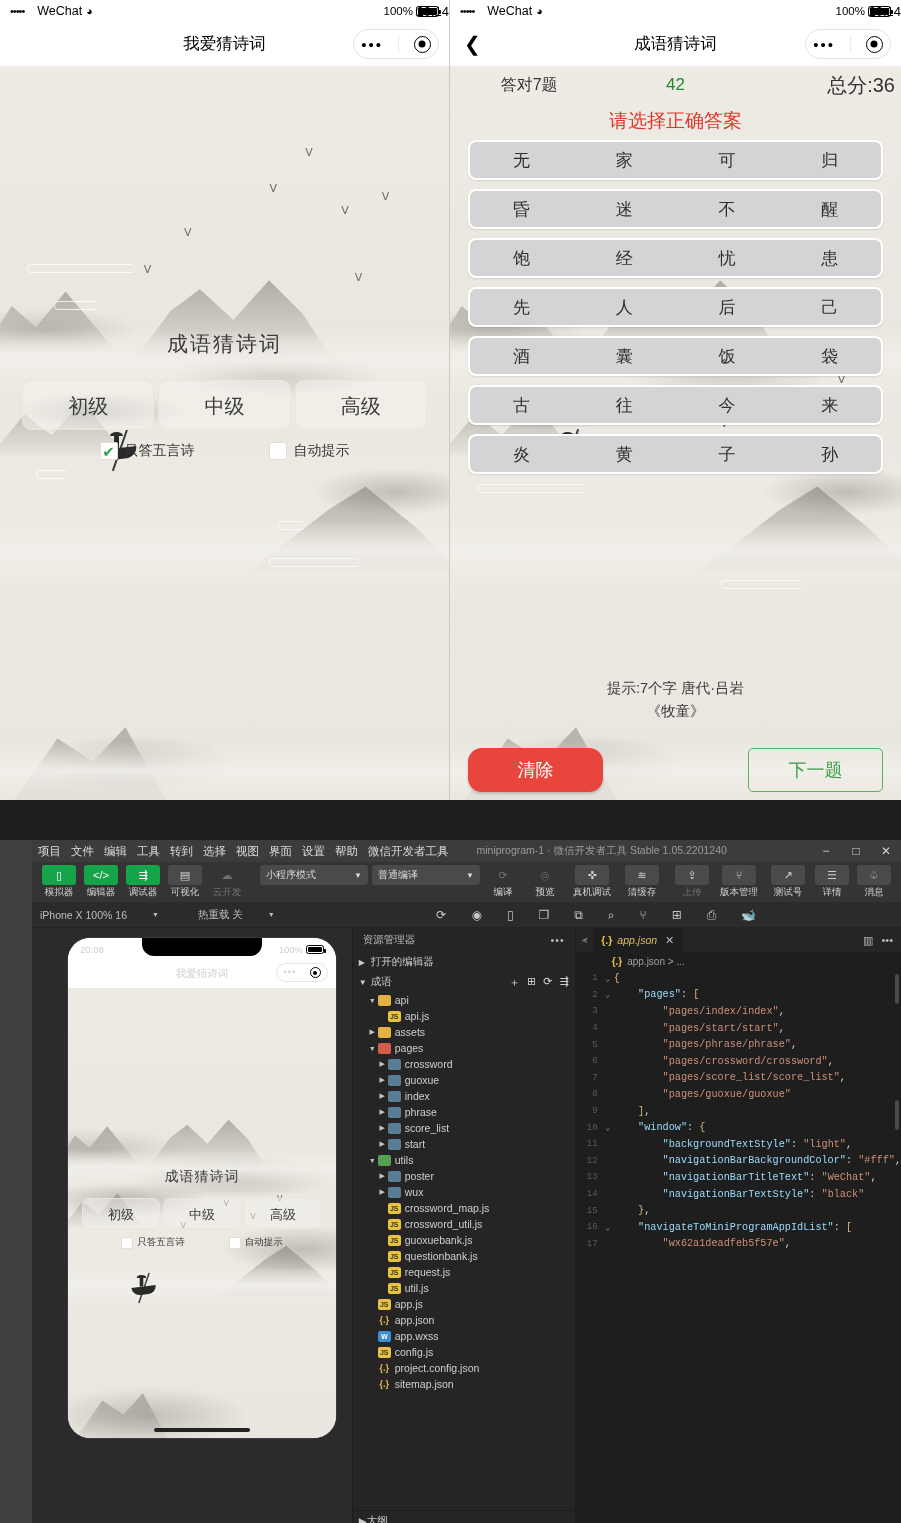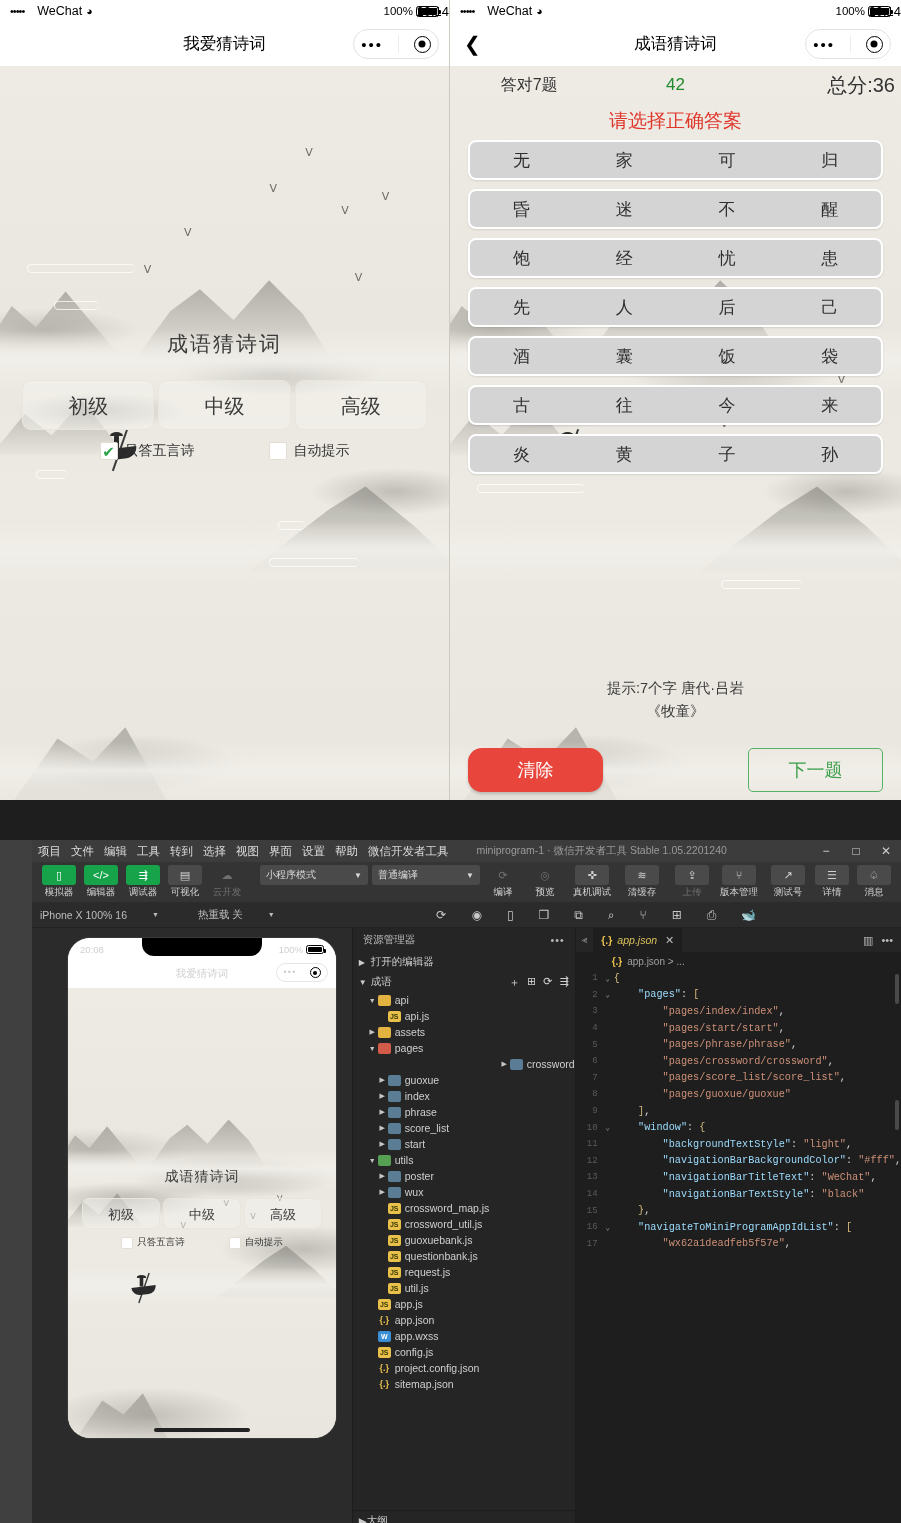--- a/index.html
+++ b/index.html
@@ -594,21 +594,21 @@
           <div class="frow" style="padding-left: 14px;">
             <span class="car">▶</span>
             <span class="ico folder-y"></span>
             <span>assets</span>
           </div>
           <div class="frow" style="padding-left: 14px;">
             <span class="car">▼</span>
             <span class="ico folder-r"></span>
             <span>pages</span>
           </div>
-          <div class="frow" style="padding-left: 24px; justify-content: flex-end;">
+          <div class="frow" style="padding-left: 24px;">
             <span class="car">▶</span>
             <span class="ico folder-b"></span>
             <span>crossword</span>
           </div>
           <div class="frow" style="padding-left: 24px;">
             <span class="car">▶</span>
             <span class="ico folder-b"></span>
             <span>guoxue</span>
           </div>
           <div class="frow" style="padding-left: 24px;">

